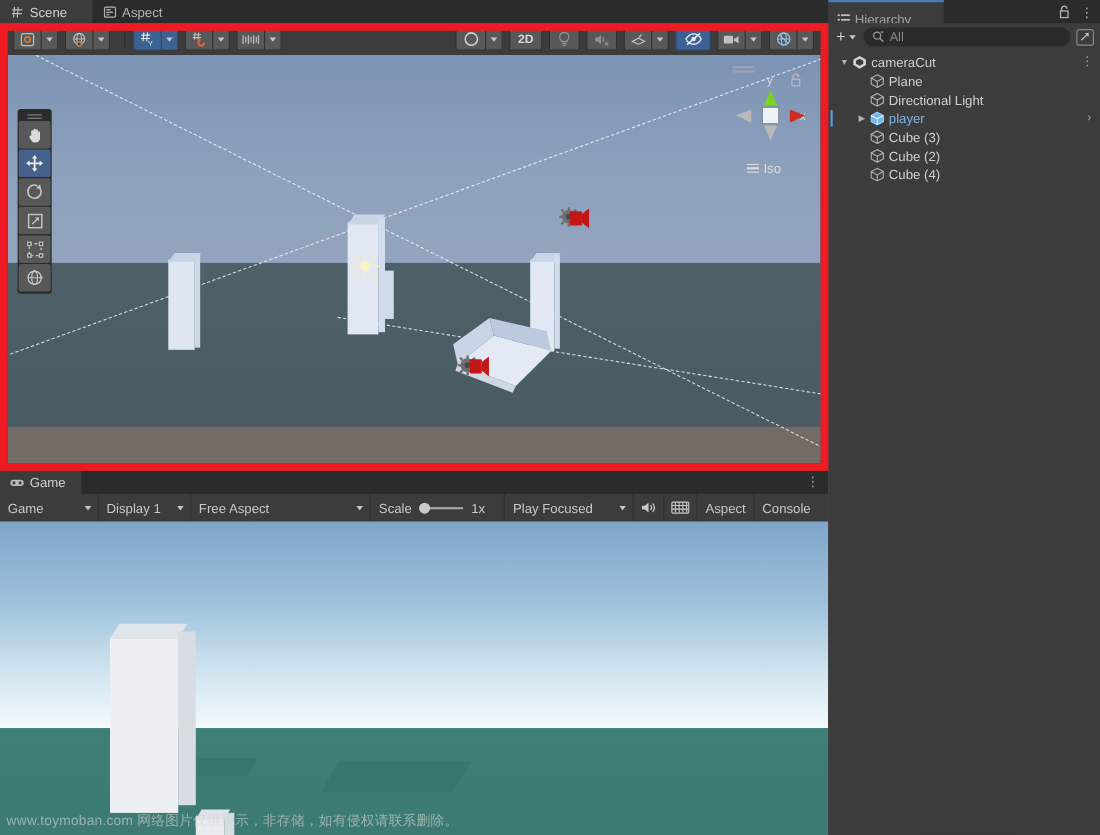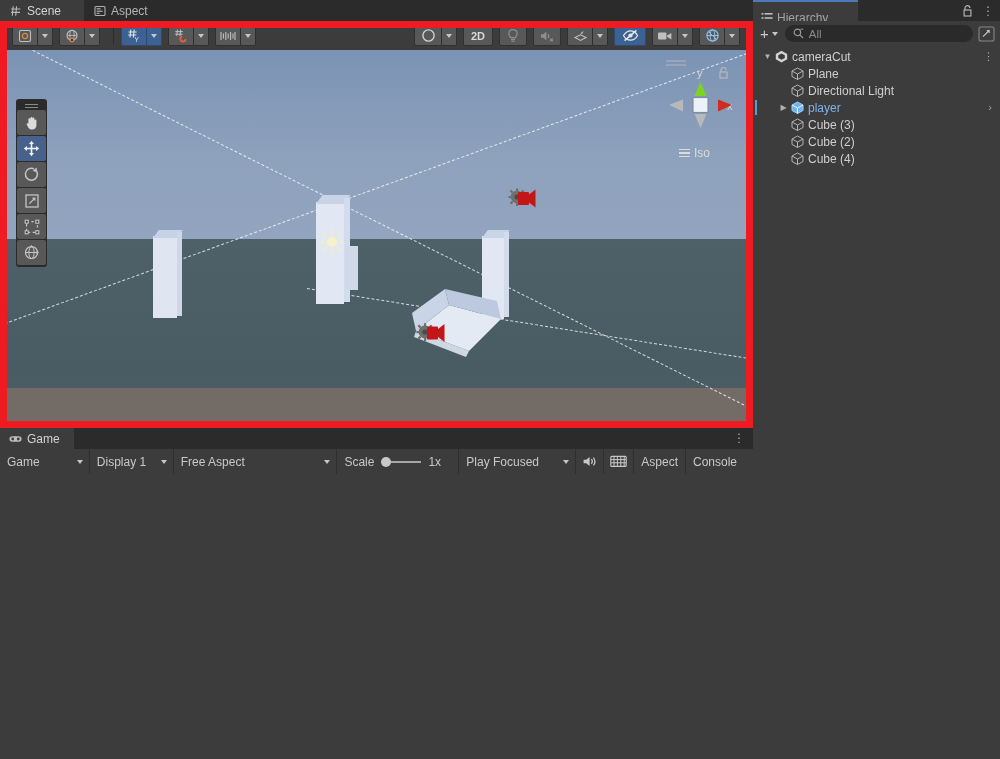--- a/index.html
+++ b/index.html
@@ -628,20 +628,45 @@
           <span>Aspect</span>
         </div>
         <div class="gitem" style="border-right:none">
           <span>Console</span>
         </div>
         <div class="gitem" style="border-right:none;padding-left:2px">
           <span class="caret" style="border-top-color:#999"></span>
         </div>
       </div>
 
+      <div id="game-viewport">
+        <div id="game-sky"></div>
+        <div id="game-ground"></div>
+
+        <div class="abs" style="left:176px; top:215px; width:54px; height:16px; background:#357069; opacity:.55;
+                    transform: skewX(-28deg); border-radius:2px;"></div>
+        <div class="abs" style="left:300px; top:218px; width:120px; height:28px; background:#34706a; opacity:.55;
+                    transform: skewX(-30deg); border-radius:3px;"></div>
+
+        <div class="gbox" style="left:178px; top:262px;">
+          <div class="f" style="left:0;top:6px;width:26px;height:58px;background:#e9ecef;"></div>
+          <div class="f" style="left:0;top:0;width:26px;height:9px;background:#dfe3e8;
+                               transform:skewX(-30deg); transform-origin: bottom left;"></div>
+          <div class="f" style="left:26px;top:3px;width:9px;height:58px;background:#d7dce2;"></div>
+        </div>
+
+        <div class="gbox" style="left:100px; top:575px;">
+          <div class="f" style="left:0;top:-470px;width:62px;height:160px;background:#edf0f2;"></div>
+          <div class="f" style="left:0;top:-482px;width:62px;height:14px;background:#e0e5ea;
+                               transform:skewX(-31deg); transform-origin: bottom left;"></div>
+          <div class="f" style="left:62px;top:-475px;width:16px;height:158px;background:#d8dde3;"></div>
+        </div>
+
+        <div id="watermark">www.toymoban.com 网络图片仅供展示，非存储，如有侵权请联系删除。</div>
+      </div>
     </div>
   </div>
 
   <div id="hier">
     <div id="hier-tabstrip"></div>
     <div id="hier-tab" style="width:105px">
       <span>
         <svg width="12" height="12" viewBox="0 0 12 12">
           <g fill="#bdbdbd">
             <rect x="0.5" y="1" width="2" height="1.6"></rect>

